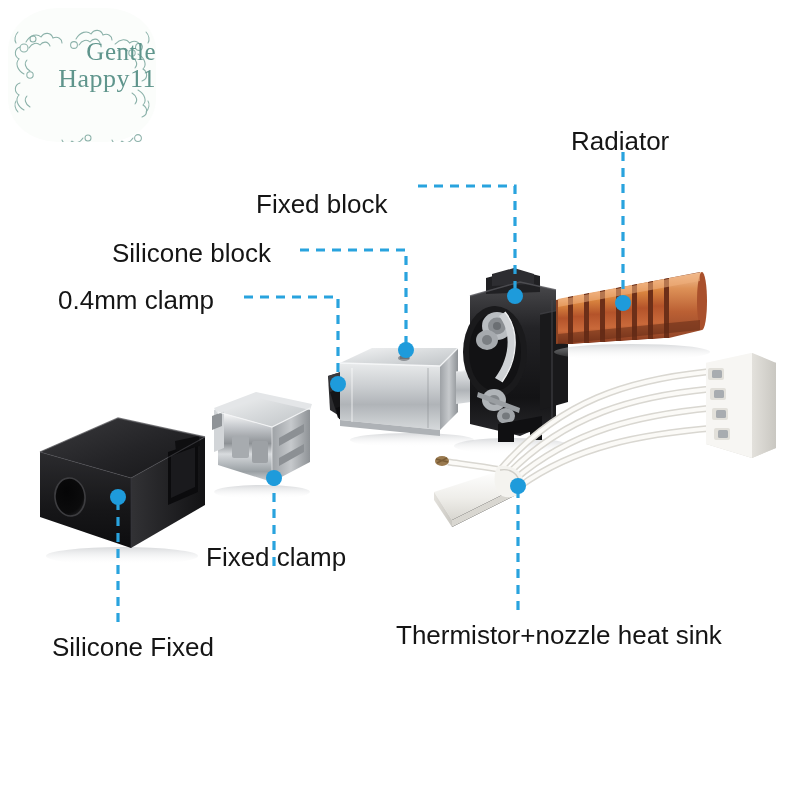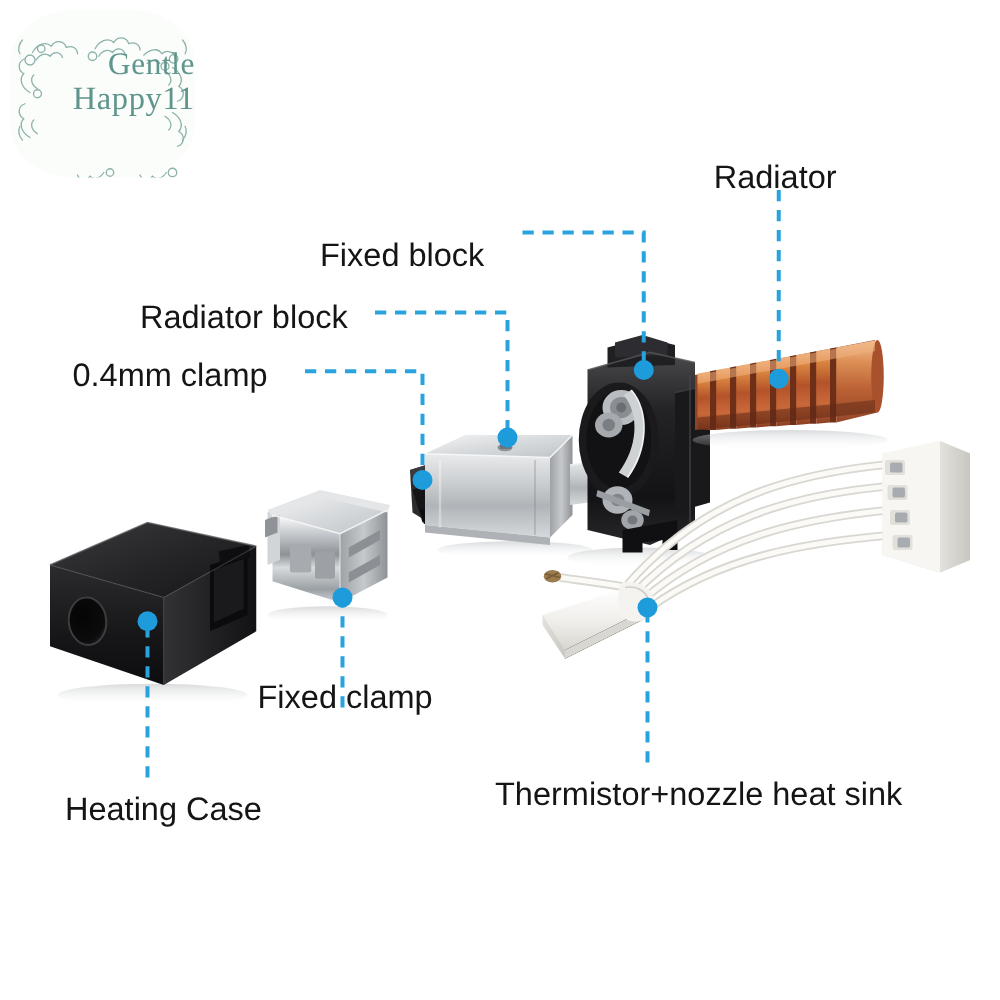--- a/index.html
+++ b/index.html
@@ -429,19 +429,19 @@
       <circle cx="406" cy="350" r="8"></circle>
       <circle cx="338" cy="384" r="8"></circle>
       <circle cx="274" cy="478" r="8"></circle>
       <circle cx="118" cy="497" r="8"></circle>
       <circle cx="518" cy="486" r="8"></circle>
     </g>
   </svg>
 
   <div class="label" style="left:571px;top:128px;text-align:right;">Radiator</div>
   <div class="label" style="left:256px;top:172px;margin-top:19px;">Fixed block</div>
-  <div class="label" style="left:112px;top:240px;">Radiator block</div>
+  <div class="label" style="left:112px;top:240px;">Silicone block</div>
   <div class="label" style="left:58px;top:287px;">0.4mm clamp</div>
   <div class="label" style="left:206px;top:544px;">Fixed clamp</div>
-  <div class="label" style="left:52px;top:634px;">Heating Case</div>
+  <div class="label" style="left:52px;top:634px;">Silicone Fixed</div>
   <div class="label" style="left:396px;top:622px;">Thermistor+nozzle heat sink</div>
 
 </div>
 
 </body></html>

